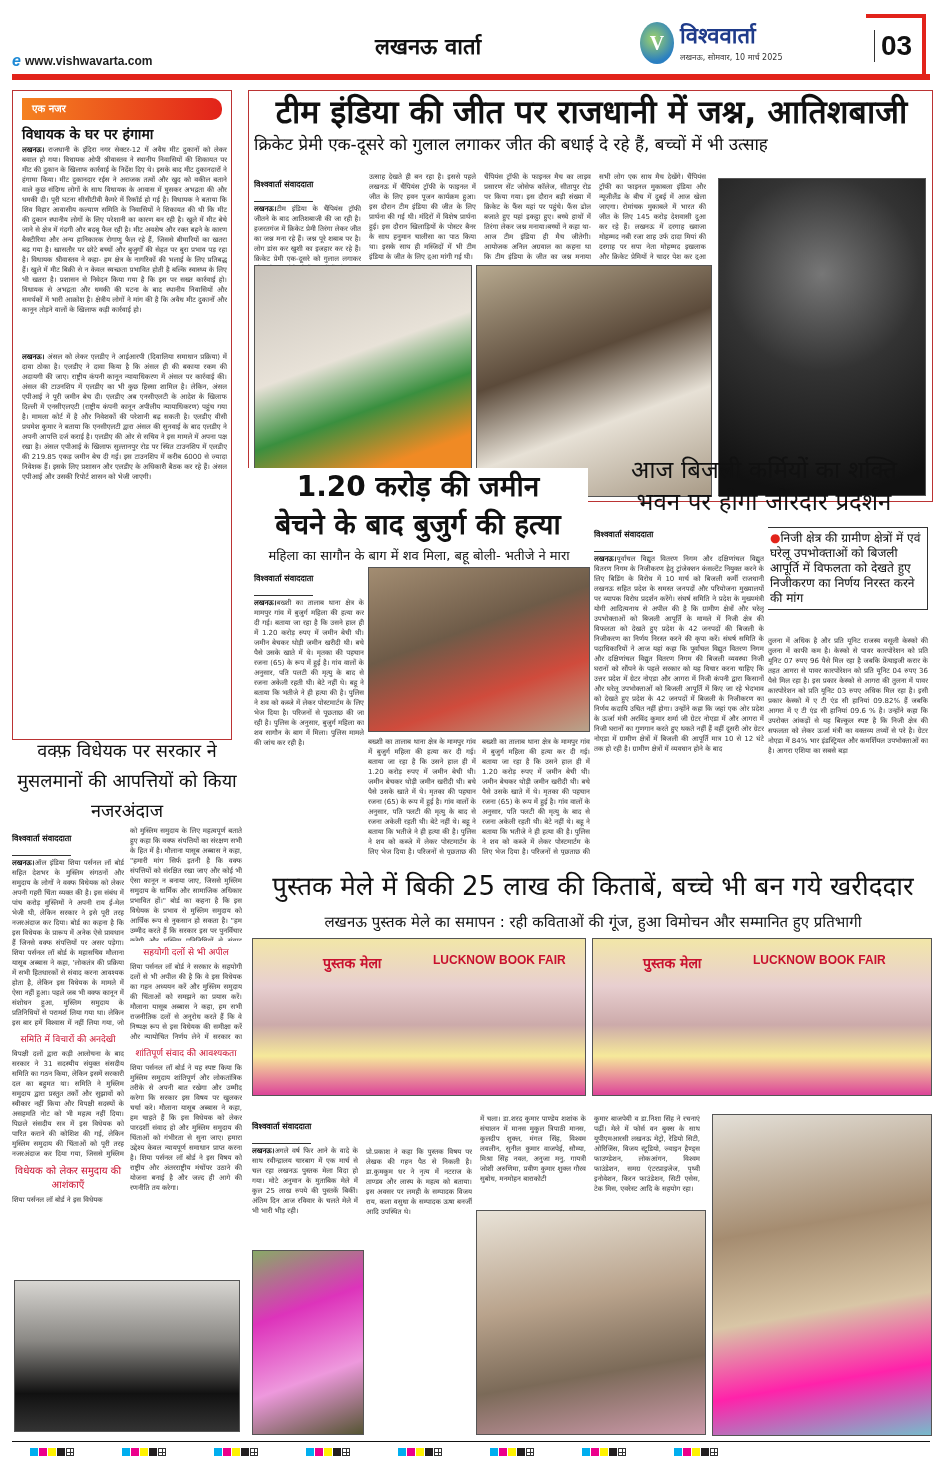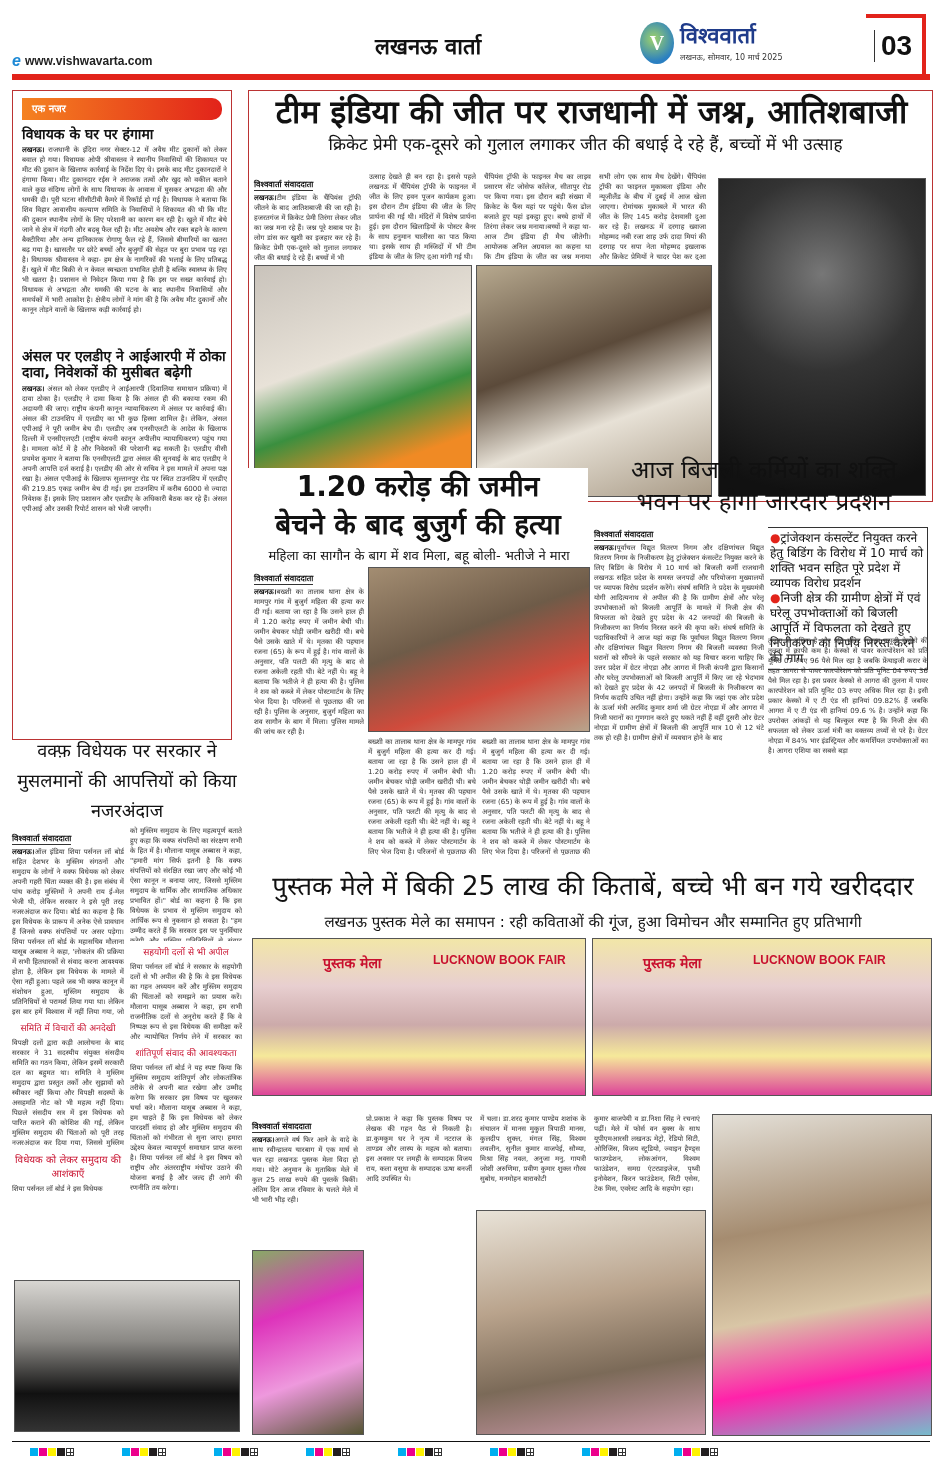--- a/index.html
+++ b/index.html
@@ -16,25 +16,25 @@
   .logo .date{font-size:8px;color:#333;margin-top:4px;}
   .pageno{left:866px;top:14px;width:60px;height:62px;border-top:4px solid #e2231a;border-right:4px solid #e2231a;}
   .pageno span{position:absolute;left:8px;top:12px;font-size:28px;font-weight:bold;font-family:"Liberation Sans",sans-serif;border-left:1px solid #333;padding-left:6px;}
   .redbar{left:12px;top:74px;width:918px;height:6px;background:#e2231a;}
   
   .leftcol{left:12px;top:90px;width:220px;height:650px;border:1px solid #b33;}
   .ek{left:22px;top:98px;width:200px;height:22px;background:linear-gradient(90deg,#f58220,#e2231a);border-radius:0 10px 10px 0;color:#fff;font-weight:bold;font-size:10px;padding-left:10px;line-height:22px;}
   h3.lh{font-size:14px;font-weight:bold;line-height:1.15;}
   .body{font-size:7px;line-height:10px;color:#333;text-align:justify;overflow:hidden;}
   .body b{color:#111;margin-top:44px;}
-  .byline{font-size:8px;font-weight:bold;border-bottom:1px solid #333;padding-bottom:1px;margin-bottom:2px;display:inline-block;}
+  .byline{font-size:8px;font-weight:bold;border-bottom:1px solid #333;padding-bottom:12px;margin-bottom:2px;display:inline-block;}
   
   .box1{left:248px;top:90px;width:685px;height:412px;border:1px solid #b33;}
   .hd1{left:254px;top:92px;width:675px;text-align:center;font-size:32px;font-weight:bold;line-height:40px;}
-  .sub1{left:248px;top:133px;width:675px;text-align:center;font-size:17px;line-height:22px;}
+  .sub1{left:254px;top:133px;width:675px;font-size:17px;line-height:22px;}
   .photo{background:linear-gradient(135deg,#8a7a6a,#c8b8a0 40%,#6a5a4a);border:1px solid #555;}
   .photo.dark{background:radial-gradient(circle at 50% 30%,#777 0,#333 40%,#111 90%);}
   .photo.fair{background:linear-gradient(180deg,#f2e6a8 0,#e8cfd0 30%,#caa 55%,#f6e99a 75%,#d49 100%);padding-left:28px;}
   .photo.crowd{background:linear-gradient(160deg,#a38d72,#6e5b48 40%,#d04b3c 70%,#b8a48c);}
   .hd2{font-size:28px;font-weight:bold;line-height:38px;text-align:center;}
   .hd3{font-size:24px;line-height:32px;text-align:center;}
   .bullets{font-size:12px;line-height:15px;}
   .bullets .dot{color:#e2231a;}
   .hd4{font-size:25px;line-height:32px;text-align:center;}
   .sub4{font-size:15px;line-height:20px;text-align:center;}
@@ -66,21 +66,20 @@
   <div class="abs redbar"></div>
 </div>
 
 <div class="abs leftcol"></div>
 <div class="abs ek">एक नजर</div>
 <div class="abs" style="left:22px;top:126px;width:205px;">
   <h3 class="lh">विधायक के घर पर हंगामा</h3>
   <div class="body" style="height:200px;margin-top:3px;"><b>लखनऊ।</b> <span>राजधानी के इंदिरा नगर सेक्टर-12 में अवैध मीट दुकानों को लेकर बवाल हो गया। विधायक ओपी श्रीवास्तव ने स्थानीय निवासियों की शिकायत पर मीट की दुकान के खिलाफ कार्रवाई के निर्देश दिए थे। इसके बाद मीट दुकानदारों ने हंगामा किया। मीट दुकानदार रईस ने अराजक तत्वों और खुद को वकील बताने वाले कुछ संदिग्ध लोगों के साथ विधायक के आवास में घुसकर अभद्रता की और धमकी दी। पूरी घटना सीसीटीवी कैमरे में रिकॉर्ड हो गई है। विधायक ने बताया कि शिव विहार आवासीय कल्याण समिति के निवासियों ने शिकायत की थी कि मीट की दुकान स्थानीय लोगों के लिए परेशानी का कारण बन रही है। खुले में मीट बेचे जाने से क्षेत्र में गंदगी और बदबू फैल रही है। मीट अवशेष और रक्त बहने के कारण बैक्टीरिया और अन्य हानिकारक रोगाणु फैल रहे हैं, जिससे बीमारियों का खतरा बढ़ गया है। खासतौर पर छोटे बच्चों और बुजुर्गों की सेहत पर बुरा प्रभाव पड़ रहा है। विधायक श्रीवास्तव ने कहा- हम क्षेत्र के नागरिकों की भलाई के लिए प्रतिबद्ध हैं। खुले में मीट बिक्री से न केवल स्वच्छता प्रभावित होती है बल्कि स्वास्थ्य के लिए भी खतरा है। प्रशासन से निवेदन किया गया है कि इस पर सख्त कार्रवाई हो। विधायक से अभद्रता और धमकी की घटना के बाद स्थानीय निवासियों और समर्थकों में भारी आक्रोश है। क्षेत्रीय लोगों ने मांग की है कि अवैध मीट दुकानों और कानून तोड़ने वालों के खिलाफ कड़ी कार्रवाई हो।</span></div>
 </div>
 <div class="abs" style="left:22px;top:348px;width:205px;">
-  <h3 class="lh">अंसल पर एलडीए ने आईआरपी में ठोका दावा, निवेशकों की मुसीबत बढ़ेगी</h3>
   <div class="body" style="height:355px;margin-top:4px;"><b>लखनऊ।</b> <span>अंसल को लेकर एलडीए ने आईआरपी (दिवालिया समाधान प्रक्रिया) में दावा ठोका है। एलडीए ने दावा किया है कि अंसल ही की बकाया रकम की अदायगी की जाए। राष्ट्रीय कंपनी कानून न्यायाधिकरण में अंसल पर कार्रवाई की। अंसल की टाउनशिप में एलडीए का भी कुछ हिस्सा शामिल है। लेकिन, अंसल एपीआई ने पूरी जमीन बेच दी। एलडीए अब एनसीएलटी के आदेश के खिलाफ दिल्ली में एनसीएलएटी (राष्ट्रीय कंपनी कानून अपीलीय न्यायाधिकरण) पहुंच गया है। मामला कोर्ट में है और निवेशकों की परेशानी बढ़ सकती है। एलडीए वीसी प्रथमेश कुमार ने बताया कि एनसीएलटी द्वारा अंसल की सुनवाई के बाद एलडीए ने अपनी आपत्ति दर्ज कराई है। एलडीए की ओर से सचिव ने इस मामले में अपना पक्ष रखा है। अंसल एपीआई के खिलाफ सुल्तानपुर रोड पर स्थित टाउनशिप में एलडीए की 219.85 एकड़ जमीन बेच दी गई। इस टाउनशिप में करीब 6000 से ज्यादा निवेशक हैं। इसके लिए प्रशासन और एलडीए के अधिकारी बैठक कर रहे हैं। अंसल एपीआई और उसकी रिपोर्ट शासन को भेजी जाएगी।</span></div>
 </div>
 
 <div class="abs box1"></div>
 <div class="abs hd1">टीम इंडिया की जीत पर राजधानी में जश्न, आतिशबाजी</div>
 <div class="abs sub1">क्रिकेट प्रेमी एक-दूसरे को गुलाल लगाकर जीत की बधाई दे रहे हैं, बच्चों में भी उत्साह</div>
 <div class="abs" style="left:254px;top:172px;width:455px;display:flex;gap:8px;">
   <div style="width:107px;">
     <div class="byline">विश्ववार्ता संवाददाता</div>
     <div class="body" style="height:74px;"><b>लखनऊ।</b><span>टीम इंडिया के चैंपियंस ट्रॉफी जीतने के बाद आतिशबाजी की जा रही है। हजरतगंज में क्रिकेट प्रेमी तिरंगा लेकर जीत का जश्न मना रहे हैं। जश्न पूरे शबाब पर है। लोग डांस कर खुशी का इजहार कर रहे हैं। क्रिकेट प्रेमी एक-दूसरे को गुलाल लगाकर जीत की बधाई दे रहे हैं। बच्चों में भी</span></div>
@@ -106,21 +105,20 @@
   <div class="body" style="width:108px;height:118px;">बख्शी का तालाब थाना क्षेत्र के मामपुर गांव में बुजुर्ग महिला की हत्या कर दी गई। बताया जा रहा है कि उसने हाल ही में 1.20 करोड़ रुपए में जमीन बेची थी। जमीन बेचकर थोड़ी जमीन खरीदी थी। बचे पैसे उसके खाते में थे। मृतका की पहचान रजना (65) के रूप में हुई है। गांव वालों के अनुसार, पति पलटी की मृत्यु के बाद से रजना अकेली रहती थी। बेटे नहीं थे। बहू ने बताया कि भतीजे ने ही हत्या की है। पुलिस ने शव को कब्जे में लेकर पोस्टमार्टम के लिए भेज दिया है। परिजनों से पूछताछ की जा रही है। पुलिस के अनुसार, बुजुर्ग महिला का शव सागौन के बाग में मिला। पुलिस मामले की जांच कर रही है।</div>
 </div>
 
 <div class="abs hd3" style="left:594px;top:454px;width:340px;">आज बिजली कर्मियों का शक्ति</div>
 <div class="abs hd3" style="left:594px;top:486px;width:340px;">भवन पर होगा जोरदार प्रदर्शन</div>
 <div class="abs" style="left:594px;top:522px;width:170px;">
   <div class="byline">विश्ववार्ता संवाददाता</div>
   <div class="body" style="height:330px;"><b>लखनऊ।</b><span>पूर्वांचल विद्युत वितरण निगम और दक्षिणांचल विद्युत वितरण निगम के निजीकरण हेतु ट्रांजेक्शन कंसल्टेंट नियुक्त करने के लिए बिडिंग के विरोध में 10 मार्च को बिजली कर्मी राजधानी लखनऊ सहित प्रदेश के समस्त जनपदों और परियोजना मुख्यालयों पर व्यापक विरोध प्रदर्शन करेंगे। संघर्ष समिति ने प्रदेश के मुख्यमंत्री योगी आदित्यनाथ से अपील की है कि ग्रामीण क्षेत्रों और घरेलू उपभोक्ताओं को बिजली आपूर्ति के मामले में निजी क्षेत्र की विफलता को देखते हुए प्रदेश के 42 जनपदों की बिजली के निजीकरण का निर्णय निरस्त करने की कृपा करें। संघर्ष समिति के पदाधिकारियों ने आज यहां कहा कि पूर्वांचल विद्युत वितरण निगम और दक्षिणांचल विद्युत वितरण निगम की बिजली व्यवस्था निजी घरानों को सौंपने के पहले सरकार को यह विचार करना चाहिए कि उत्तर प्रदेश में ग्रेटर नोएडा और आगरा में निजी कंपनी द्वारा किसानों और घरेलू उपभोक्ताओं को बिजली आपूर्ति में किए जा रहे भेदभाव को देखते हुए प्रदेश के 42 जनपदों में बिजली के निजीकरण का निर्णय कदापि उचित नहीं होगा। उन्होंने कहा कि जहां एक ओर प्रदेश के ऊर्जा मंत्री अरविंद कुमार शर्मा जी ग्रेटर नोएडा में और आगरा में निजी घरानों का गुणगान करते हुए थकते नहीं हैं वहीं दूसरी ओर ग्रेटर नोएडा में ग्रामीण क्षेत्रों में बिजली की आपूर्ति मात्र 10 से 12 घंटे तक हो रही है। ग्रामीण क्षेत्रों में व्यवधान होने के बाद</span></div>
 </div>
 <div class="abs bullets" style="left:768px;top:527px;width:160px;border-top:1px solid #333;border-bottom:1px solid #333;border-right:1px solid #333;padding:3px 2px;">
-  <div><span class="dot">●</span><span>ट्रांजेक्शन कंसल्टेंट नियुक्त करने हेतु बिडिंग के विरोध में 10 मार्च को शक्ति भवन सहित पूरे प्रदेश में व्यापक विरोध प्रदर्शन</span></div>
   <div><span class="dot">●</span><span>निजी क्षेत्र की ग्रामीण क्षेत्रों में एवं घरेलू उपभोक्ताओं को बिजली आपूर्ति में विफलता को देखते हुए निजीकरण का निर्णय निरस्त करने की मांग</span></div>
 </div>
 <div class="abs body" style="left:768px;top:636px;width:160px;height:220px;">तुलना में अधिक है और प्रति यूनिट राजस्व वसूली केस्को की तुलना में काफी कम है। केस्को से पावर कारपोरेशन को प्रति यूनिट 07 रुपए 96 पैसे मिल रहा है जबकि फ्रेंचाइजी करार के तहत आगरा से पावर कारपोरेशन को प्रति यूनिट 04 रुपए 36 पैसे मिल रहा है। इस प्रकार केस्को से आगरा की तुलना में पावर कारपोरेशन को प्रति यूनिट 03 रुपए अधिक मिल रहा है। इसी प्रकार केस्को में ए टी एंड सी हानियां 09.82% हैं जबकि आगरा में ए टी एंड सी हानियां 09.6 % है। उन्होंने कहा कि उपरोक्त आंकड़ों से यह बिल्कुल स्पष्ट है कि निजी क्षेत्र की सफलता को लेकर ऊर्जा मंत्री का वक्तव्य तथ्यों से परे है। ग्रेटर नोएडा में 84% भार इंडस्ट्रियल और कमर्शियल उपभोक्ताओं का है। आगरा एशिया का सबसे बड़ा</div>
 
 <div class="abs hd3" style="left:12px;top:736px;width:230px;font-size:18px;line-height:30px;">वक्फ़ विधेयक पर सरकार ने मुसलमानों की आपत्तियों को किया नजरअंदाज</div>
 <div class="abs" style="left:12px;top:826px;width:230px;display:flex;gap:6px;">
   <div style="width:112px;">
     <div class="byline">विश्ववार्ता संवाददाता</div>
     <div class="body" style="height:170px;"><b>लखनऊ।</b><span>ऑल इंडिया शिया पर्सनल लॉ बोर्ड सहित देशभर के मुस्लिम संगठनों और समुदाय के लोगों ने वक्फ विधेयक को लेकर अपनी गहरी चिंता व्यक्त की है। इस संबंध में पांच करोड़ मुस्लिमों ने अपनी राय ई-मेल भेजी थी, लेकिन सरकार ने इसे पूरी तरह नजरअंदाज कर दिया। बोर्ड का कहना है कि इस विधेयक के प्रारूप में अनेक ऐसे प्रावधान हैं जिनसे वक्फ संपत्तियों पर असर पड़ेगा। शिया पर्सनल लॉ बोर्ड के महासचिव मौलाना यासूब अब्बास ने कहा, 'लोकतंत्र की प्रक्रिया में सभी हितधारकों से संवाद करना आवश्यक होता है, लेकिन इस विधेयक के मामले में ऐसा नहीं हुआ। पहले जब भी वक्फ कानून में संशोधन हुआ, मुस्लिम समुदाय के प्रतिनिधियों से परामर्श लिया गया था। लेकिन इस बार हमें विश्वास में नहीं लिया गया, जो चिंताजनक है।'</span></div>
     <div class="redsub" style="margin:4px 0;">समिति में विचारों की अनदेखी</div>
@@ -146,21 +144,21 @@
 </div>
 <div class="abs photo fair" style="left:592px;top:938px;width:340px;height:158px;">
   <div style="position:absolute;left:50px;top:14px;color:#c8102e;font-weight:bold;font-size:14px;">पुस्तक मेला</div>
   <div style="position:absolute;left:160px;top:14px;color:#c8102e;font-weight:bold;font-size:12px;font-family:'Liberation Sans',sans-serif;">LUCKNOW BOOK FAIR</div>
 </div>
 <div class="abs" style="left:252px;top:1114px;width:450px;display:flex;gap:8px;">
   <div style="width:106px;">
     <div class="byline">विश्ववार्ता संवाददाता</div>
     <div class="body" style="height:110px;"><b>लखनऊ।</b><span>अगले वर्ष फिर आने के वादे के साथ रवीन्द्रालय चारबाग में एक मार्च से चल रहा लखनऊ पुस्तक मेला विदा हो गया। मोटे अनुमान के मुताबिक मेले में कुल 25 लाख रुपये की पुस्तकें बिकीं। अंतिम दिन आज रविवार के चलते मेले में भी भारी भीड़ रही।</span></div>
   </div>
-  <div class="body" style="width:106px;height:320px;">प्रो.प्रकाश ने कहा कि पुस्तक विषय पर लेखक की गहन पैठ से निकली है। डा.कुमकुम धर ने नृत्य में नटराज के ताण्डव और लास्य के महत्व को बताया। इस अवसर पर लमही के सम्पादक विजय राय, कला वसुधा के सम्पादक ऊषा बनर्जी आदि उपस्थित थे।</div>
+  <div class="body" style="width:106px;height:320px;margin-top:33px;">प्रो.प्रकाश ने कहा कि पुस्तक विषय पर लेखक की गहन पैठ से निकली है। डा.कुमकुम धर ने नृत्य में नटराज के ताण्डव और लास्य के महत्व को बताया। इस अवसर पर लमही के सम्पादक विजय राय, कला वसुधा के सम्पादक ऊषा बनर्जी आदि उपस्थित थे।</div>
   <div class="body" style="width:106px;height:90px;">में चला। डा.शरद कुमार पाण्डेय शशांक के संचालन में मानस मुकुल त्रिपाठी मानस, कुलदीप शुक्ल, मंगल सिंह, विश्वम लवलीन, सुनील कुमार वाजपेई, सौम्या, मिश्रा सिंह नवल, अनुजा मनु, गायत्री जोशी अरुणिमा, प्रवीण कुमार शुक्ल गौरव सुबोध, मनमोहन बाराकोटी</div>
   <div class="body" style="width:106px;height:90px;">कुमार बाजपेयी व डा.निशा सिंह ने रचनाएं पढ़ीं। मेले में फोर्स वन बुक्स के साथ यूपीएमआरसी लखनऊ मेट्रो, रेडियो सिटी, ओरिजिंस, विजय स्टूडियो, ज्वाइन हैण्ड्स फाउण्डेशन, लोकआंगन, विश्वम फाउंडेशन, समग्र एंटरप्राइजेज, पृथ्वी इनोवेशन, किरन फाउंडेशन, सिटी एसेस, टेक मिस, एवरेस्ट आदि के सहयोग रहा।</div>
 </div>
 <div class="abs photo" style="left:252px;top:1250px;width:112px;height:185px;background:linear-gradient(160deg,#8a6,#d3b, #e9d,#553);"></div>
 <div class="abs photo" style="left:476px;top:1210px;width:230px;height:225px;background:linear-gradient(170deg,#e9e3d8,#b9a38c 40%,#7b6a58 70%,#c9a);"></div>
 <div class="abs photo" style="left:712px;top:1114px;width:220px;height:322px;background:linear-gradient(170deg,#e4e0d8,#a58c70 35%,#d9c6a6 60%,#f2a 80%,#7bc);"></div>
 
 <div class="abs botline"></div>
 <div class="abs reg" id="regmarks">
     <div class="g">

